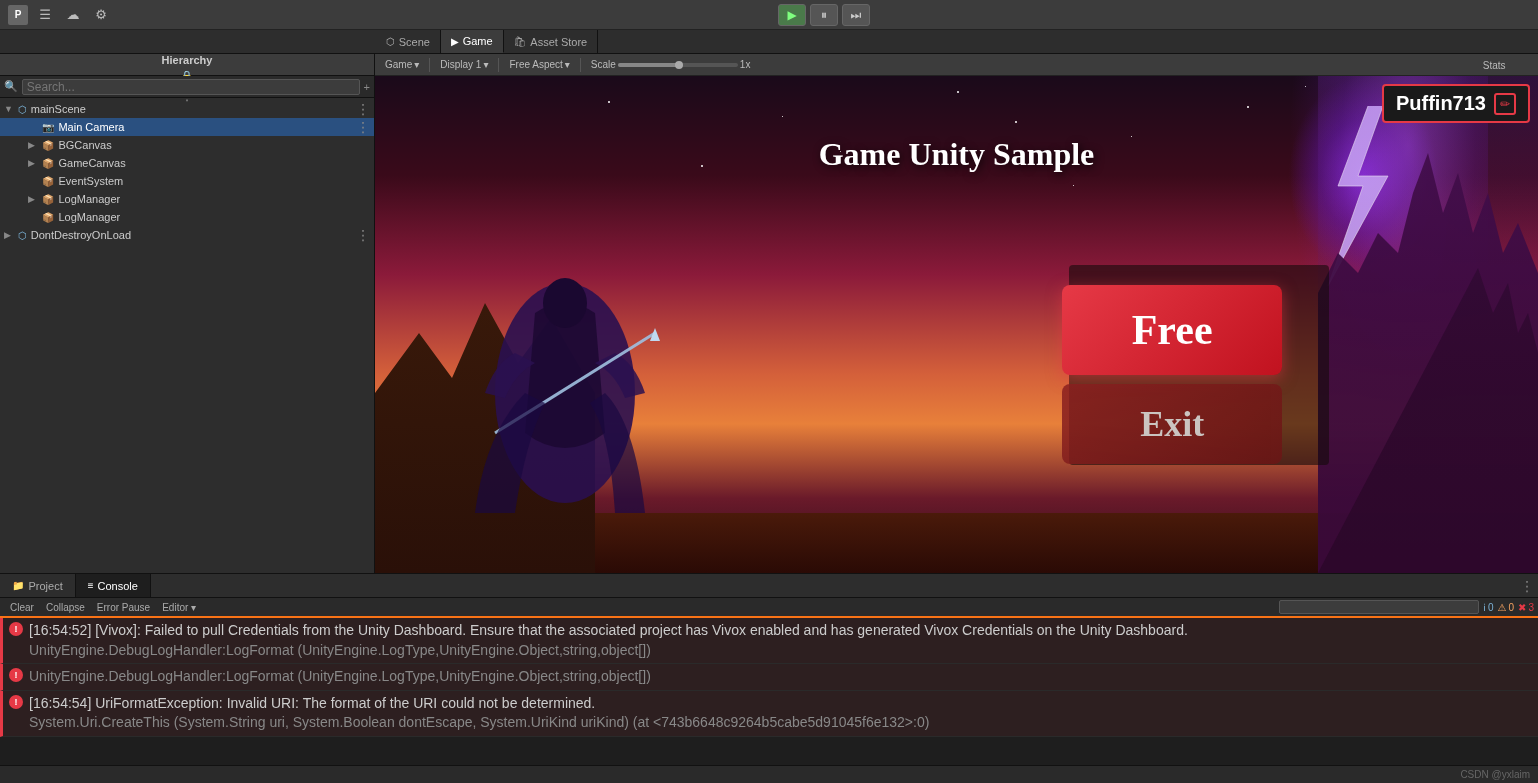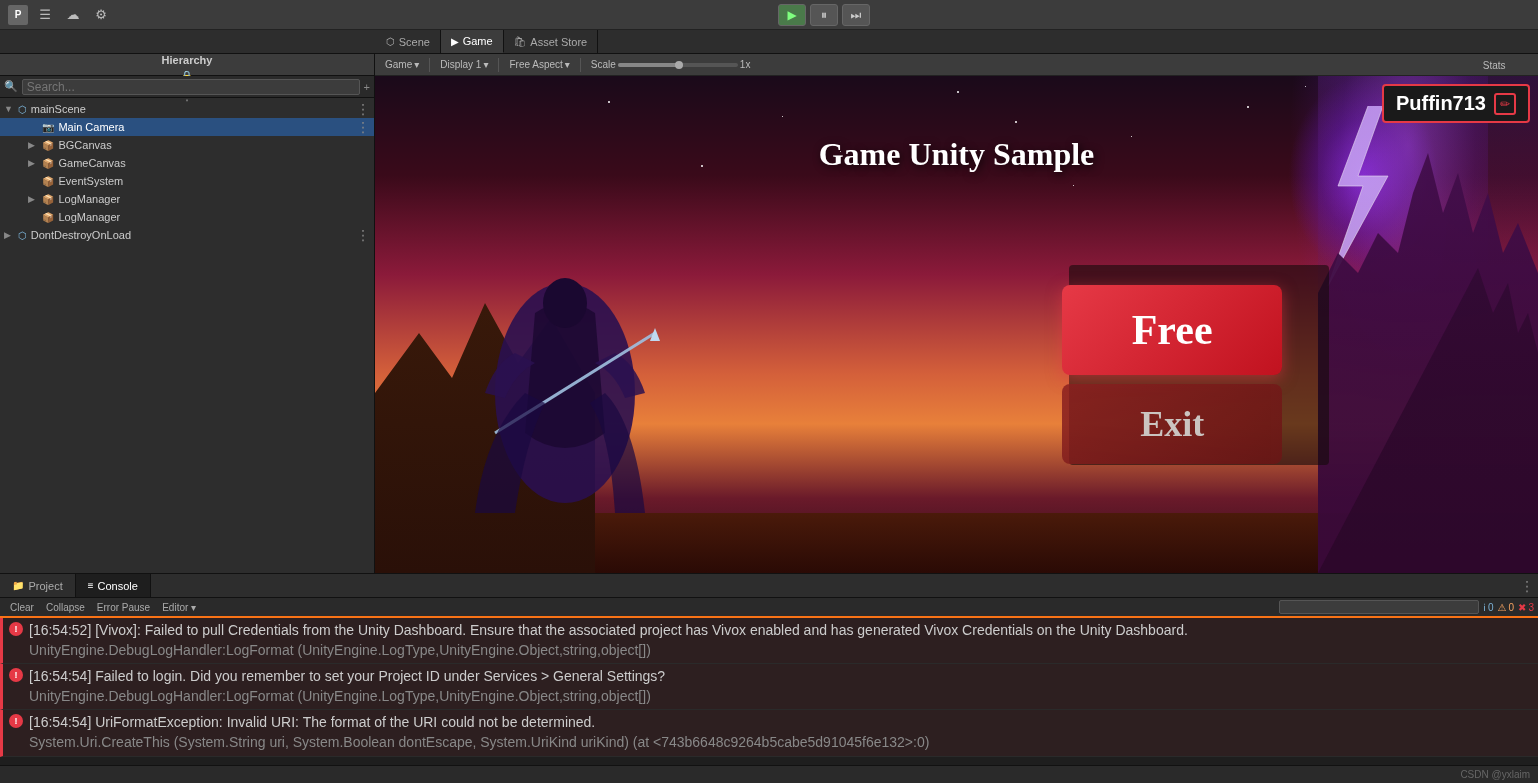--- a/index.html
+++ b/index.html
@@ -782,21 +782,20 @@
     <div class="console-item error">
       <div class="console-item-icon icon-error">!</div>
       <div class="console-item-text">
         <div>[16:54:52] [Vivox]: Failed to pull Credentials from the Unity Dashboard. Ensure that the associated project has Vivox enabled and has generated Vivox Credentials on the Unity Dashboard.</div>
         <div class="line2">UnityEngine.DebugLogHandler:LogFormat (UnityEngine.LogType,UnityEngine.Object,string,object[])</div>
       </div>
     </div>
     <div class="console-item error">
       <div class="console-item-icon icon-error">!</div>
       <div class="console-item-text">
-        <div>[16:54:54] Failed to login. Did you remember to set your Project ID under Services &gt; General Settings?</div>
         <div class="line2">UnityEngine.DebugLogHandler:LogFormat (UnityEngine.LogType,UnityEngine.Object,string,object[])</div>
       </div>
     </div>
     <div class="console-item error">
       <div class="console-item-icon icon-error">!</div>
       <div class="console-item-text">
         <div>[16:54:54] UriFormatException: Invalid URI: The format of the URI could not be determined.</div>
         <div class="line2">System.Uri.CreateThis (System.String uri, System.Boolean dontEscape, System.UriKind uriKind) (at &lt;743b6648c9264b5cabe5d91045f6e132&gt;:0)</div>
       </div>
     </div>

